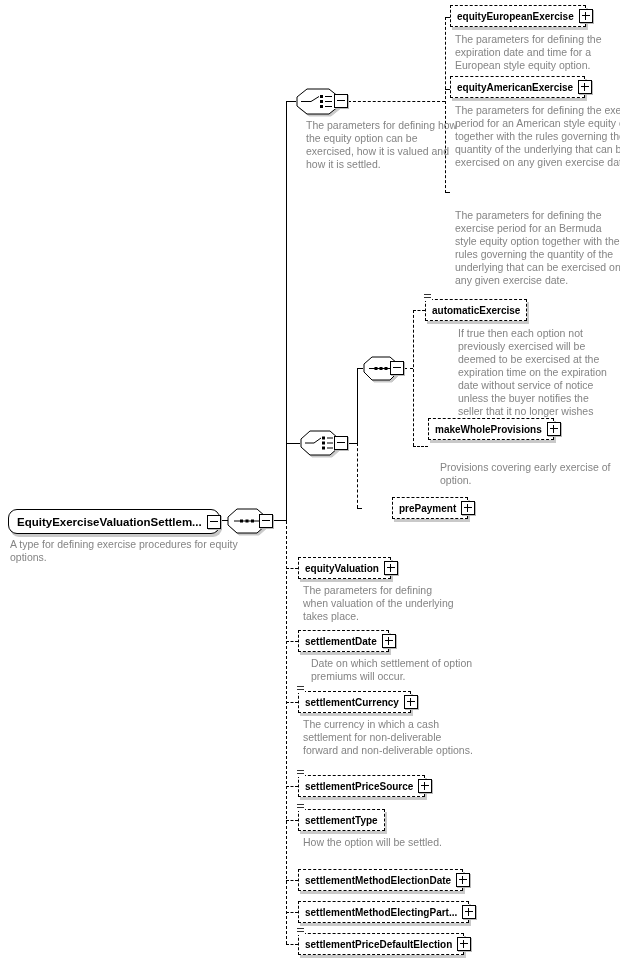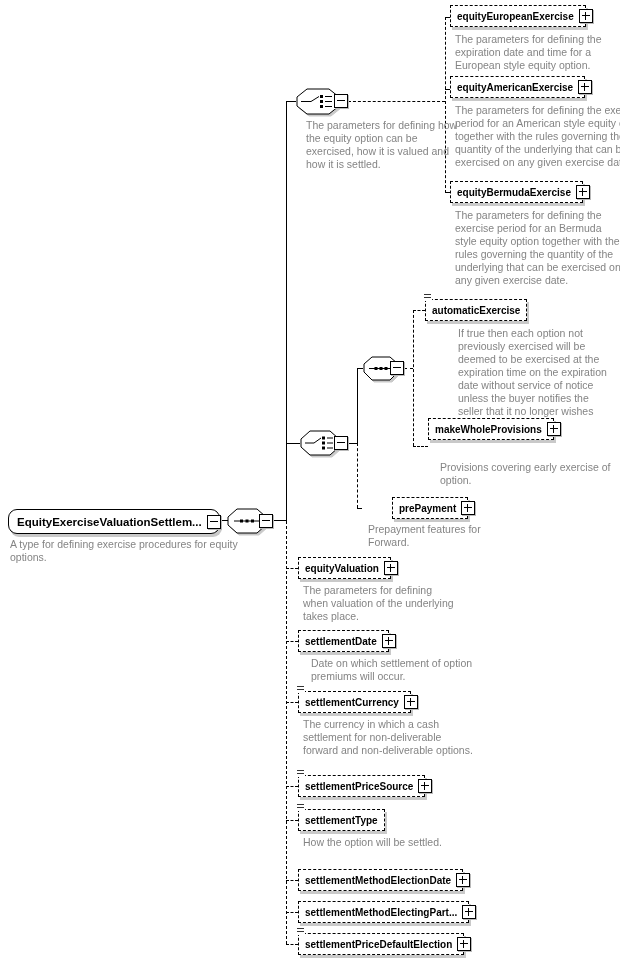--- a/index.html
+++ b/index.html
@@ -113,24 +113,20 @@
     <span class="pm plus"></span>
   </div>
   <div class="ann" style="left:455px;top:33px;width:180px;">The parameters for defining the expiration date and time for a European style equity option.</div>
 
   <div class="el" style="left:450px;top:76px;">
     <span class="lbl">equityAmericanExercise</span>
     <span class="pm plus"></span>
   </div>
   <div class="ann" style="left:455px;top:104px;width:195px;">The parameters for defining the exercise period for an American style equity option together with the rules governing the quantity of the underlying that can be exercised on any given exercise date.</div>
 
-  <div class="el" style="left:450px;top:181px;">
-    <span class="lbl">equityBermudaExercise</span>
-    <span class="pm plus"></span>
-  </div>
   <div class="ann" style="left:455px;top:209px;width:168px;">The parameters for defining the exercise period for an Bermuda style equity option together with the rules governing the quantity of the underlying that can be exercised on any given exercise date.</div>
 
   <div class="oct" style="left:363px;top:356px;">
     <svg width="36" height="25" xmlns="http://www.w3.org/2000/svg">
       <polygon points="9,1 27,1 35,8 35,16 27,24 9,24 1,16 1,8" fill="#fff" stroke="#000"></polygon>
       <line x1="6" y1="12.5" x2="30" y2="12.5" stroke="#000"></line>
       <rect x="11.5" y="11" width="3" height="3" fill="#000"></rect>
       <rect x="16.5" y="11" width="3" height="3" fill="#000"></rect>
       <rect x="21.5" y="11" width="3" height="3" fill="#000"></rect>
     </svg>
@@ -161,21 +157,20 @@
   <div class="el" style="left:428px;top:418px;text-align:right;">
     <span class="lbl">makeWholeProvisions</span>
     <span class="pm plus"></span>
   </div>
   <div class="ann" style="left:440px;top:461px;width:185px;">Provisions covering early exercise of option.</div>
 
   <div class="el" style="left:362px;top:497px;margin-left:30px;">
     <span class="lbl">prePayment</span>
     <span class="pm plus"></span>
   </div>
-  <div class="ann" style="left:368px;top:523px;width:135px;">Prepayment features for Forward.</div>
 
   <div class="el" style="left:298px;top:557px;">
     <span class="lbl">equityValuation</span>
     <span class="pm plus"></span>
   </div>
   <div class="ann" style="left:303px;top:584px;width:155px;">The parameters for defining when valuation of the underlying takes place.</div>
 
   <div class="el" style="left:298px;top:630px;">
     <span class="lbl">settlementDate</span>
     <span class="pm plus"></span>

